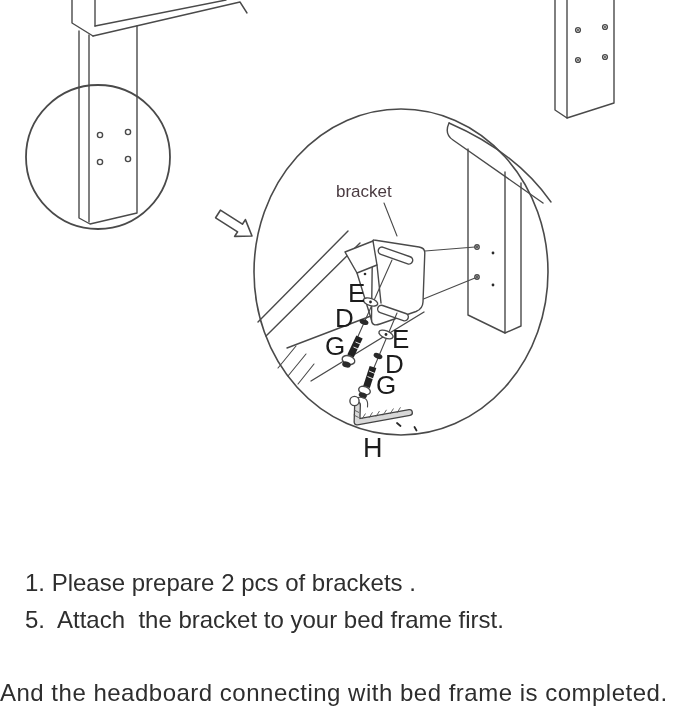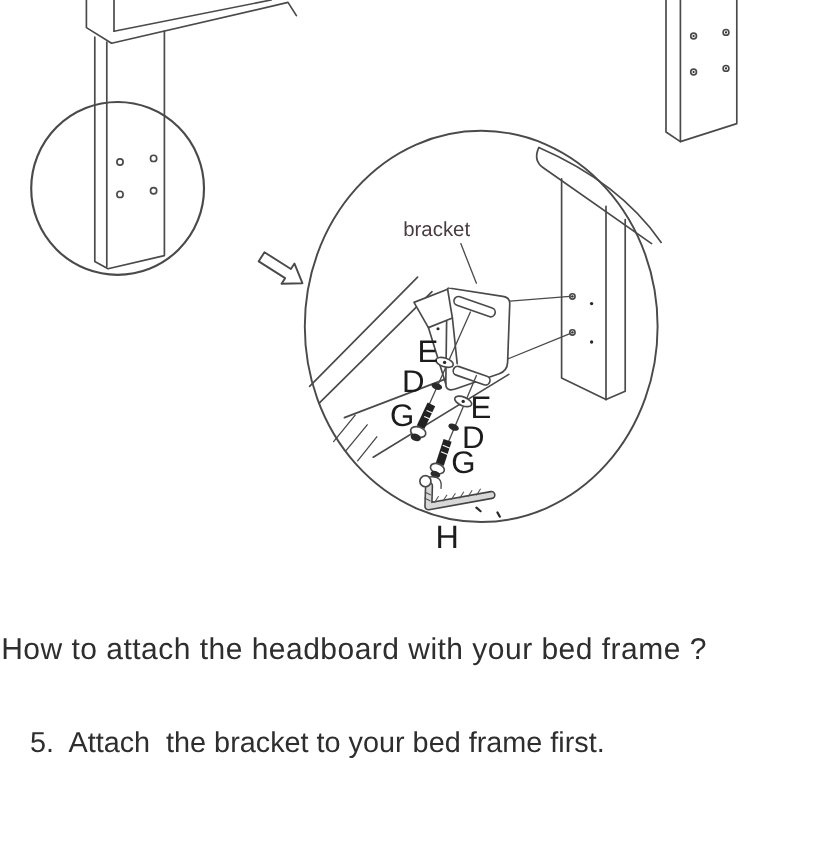--- a/index.html
+++ b/index.html
@@ -148,16 +148,17 @@
       <text class="lbl" x="348" y="302">E</text>
       <text class="lbl" x="335" y="327">D</text>
       <text class="lbl" x="325" y="355">G</text>
       <text class="lbl" x="392" y="348">E</text>
       <text class="lbl" x="385" y="373">D</text>
       <text class="lbl" x="376" y="394">G</text>
       <text class="lbl-h" x="363" y="457">H</text>
     </g>
   </svg>
 
-  <div class="txt txt-heading">How to attach the headboard with your bed frame ?</div>
+  <div class="txt txt-step1">1. Please prepare 2 pcs of brackets .</div>
   <div class="txt txt-step2">5.  Attach  the bracket to your bed frame first.</div>
+  <div class="txt txt-footer">And the headboard connecting with bed frame is completed.</div>
 
 </div>
 
 </body></html>

